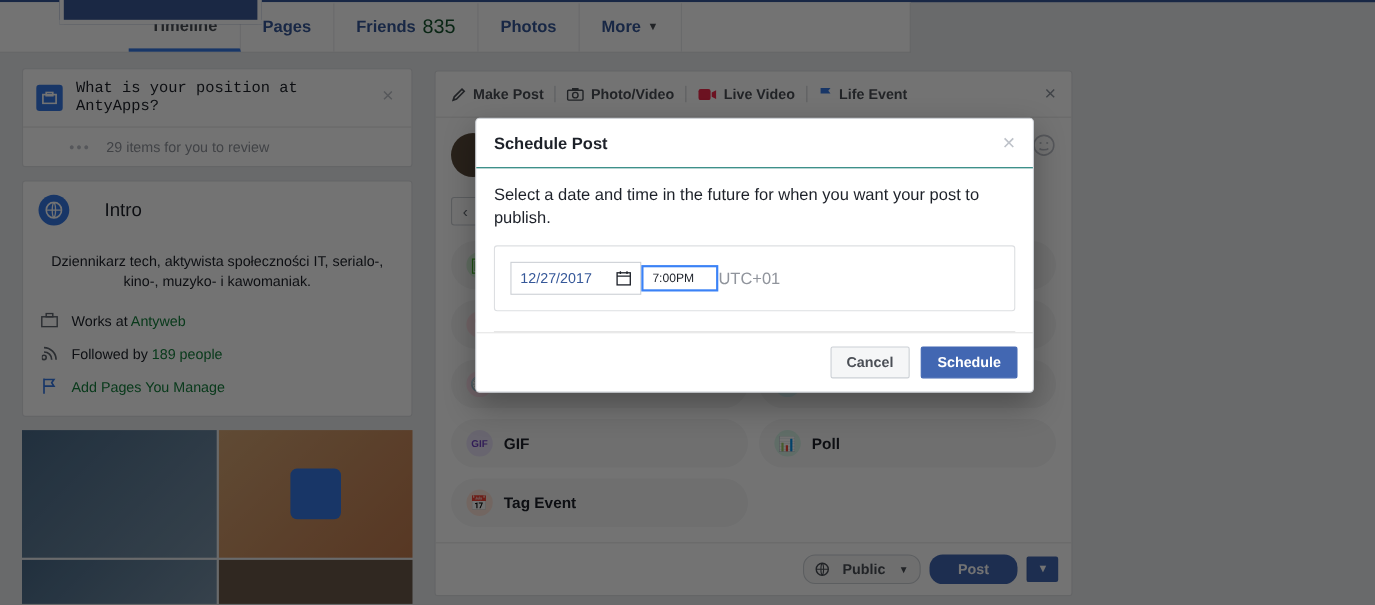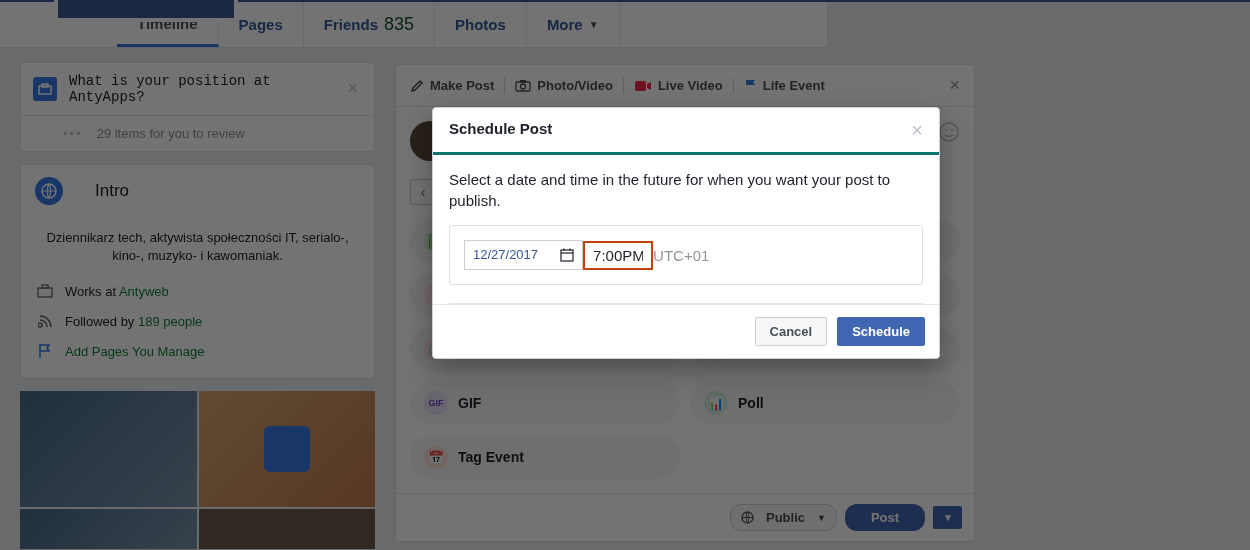--- a/index.html
+++ b/index.html
@@ -121,28 +121,28 @@
 
   
   .overlay { position:absolute; inset:0; background:rgba(0,0,0,0.55); }
 
   
   .modal {
     position:absolute; left:432px; top:107px; width:508px;
     background:#fff; border:1px solid #ccd0d5; border-radius:4px;
     box-shadow: 0 12px 28px rgba(0,0,0,0.3);
   }
-  .mhead { padding:12px 16px; border-bottom:3px solid #0f766e; display:flex; }
+  .mhead { padding:12px 16px; border-bottom:1px solid #0f766e; display:flex; align-items:center;}
   .mtitle { font-weight:bold; font-size:15px; color:#1d2129;}
   .mclose { margin-left:auto; color:#bec2c9; font-size:20px; cursor:pointer; line-height:1;}
   .mbody { padding: 14px 16px 18px; font-size:15px; color:#1d2129; line-height:1.4;}
   .mform { border:1px solid #dddfe2; border-radius:3px; padding:14px; margin-top:14px; display:flex; align-items:center; }
   .dinput{ border:1px solid #ccd0d5; padding:5px 8px; font-size:13px; color:#365899; display:flex; align-items:center; gap:22px; background:#fff; cursor:text;}
   .dcal{ color:#1d2129; font-size:13px;}
-  .tinput{ border:2px solid #c2410c; padding:4px 8px; font-size:15px; width:70px; color:#1d2129; outline:none;}
+  .tinput{ border:2px solid #3b82f6; padding:4px 8px; font-size:11px; width:70px; color:#1d2129; outline:none;}
   .tinput::selection{ background:#b3d4fc;}
   .tz{ color:#90949c; font-size:15px;}
   .mfoot{ border-top:1px solid #e5e5e5; padding:12px 14px; display:flex; justify-content:flex-end; gap:10px;}
   .btn-cancel{ background:#f5f6f7;border:1px solid #ccd0d5;color:#4b4f56;font-weight:600;padding:6px 14px;border-radius:2px;font-size:13px;cursor:pointer;}
   .btn-sched{ background:#4267b2;border:1px solid #4267b2;color:#fff;font-weight:600;padding:6px 14px;border-radius:2px;font-size:13px;cursor:pointer;}
 
   svg{display:block;}
 </style>
 </head>
 <body>

